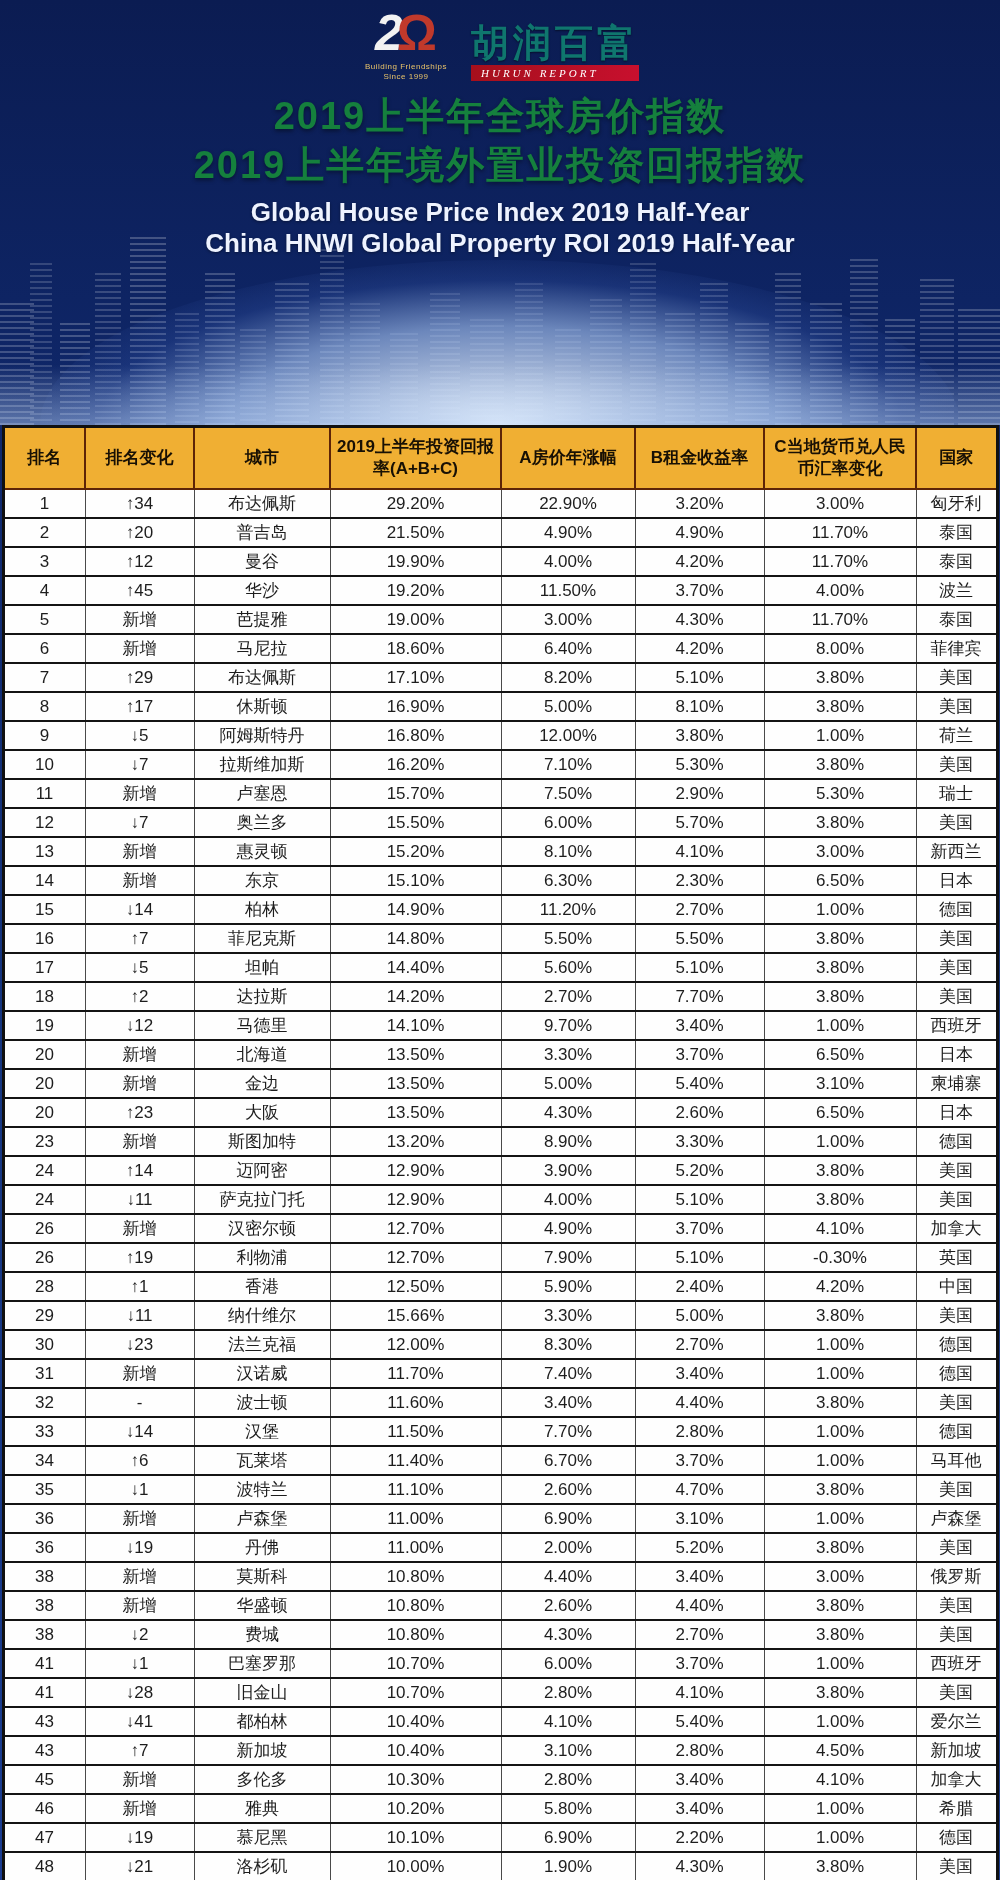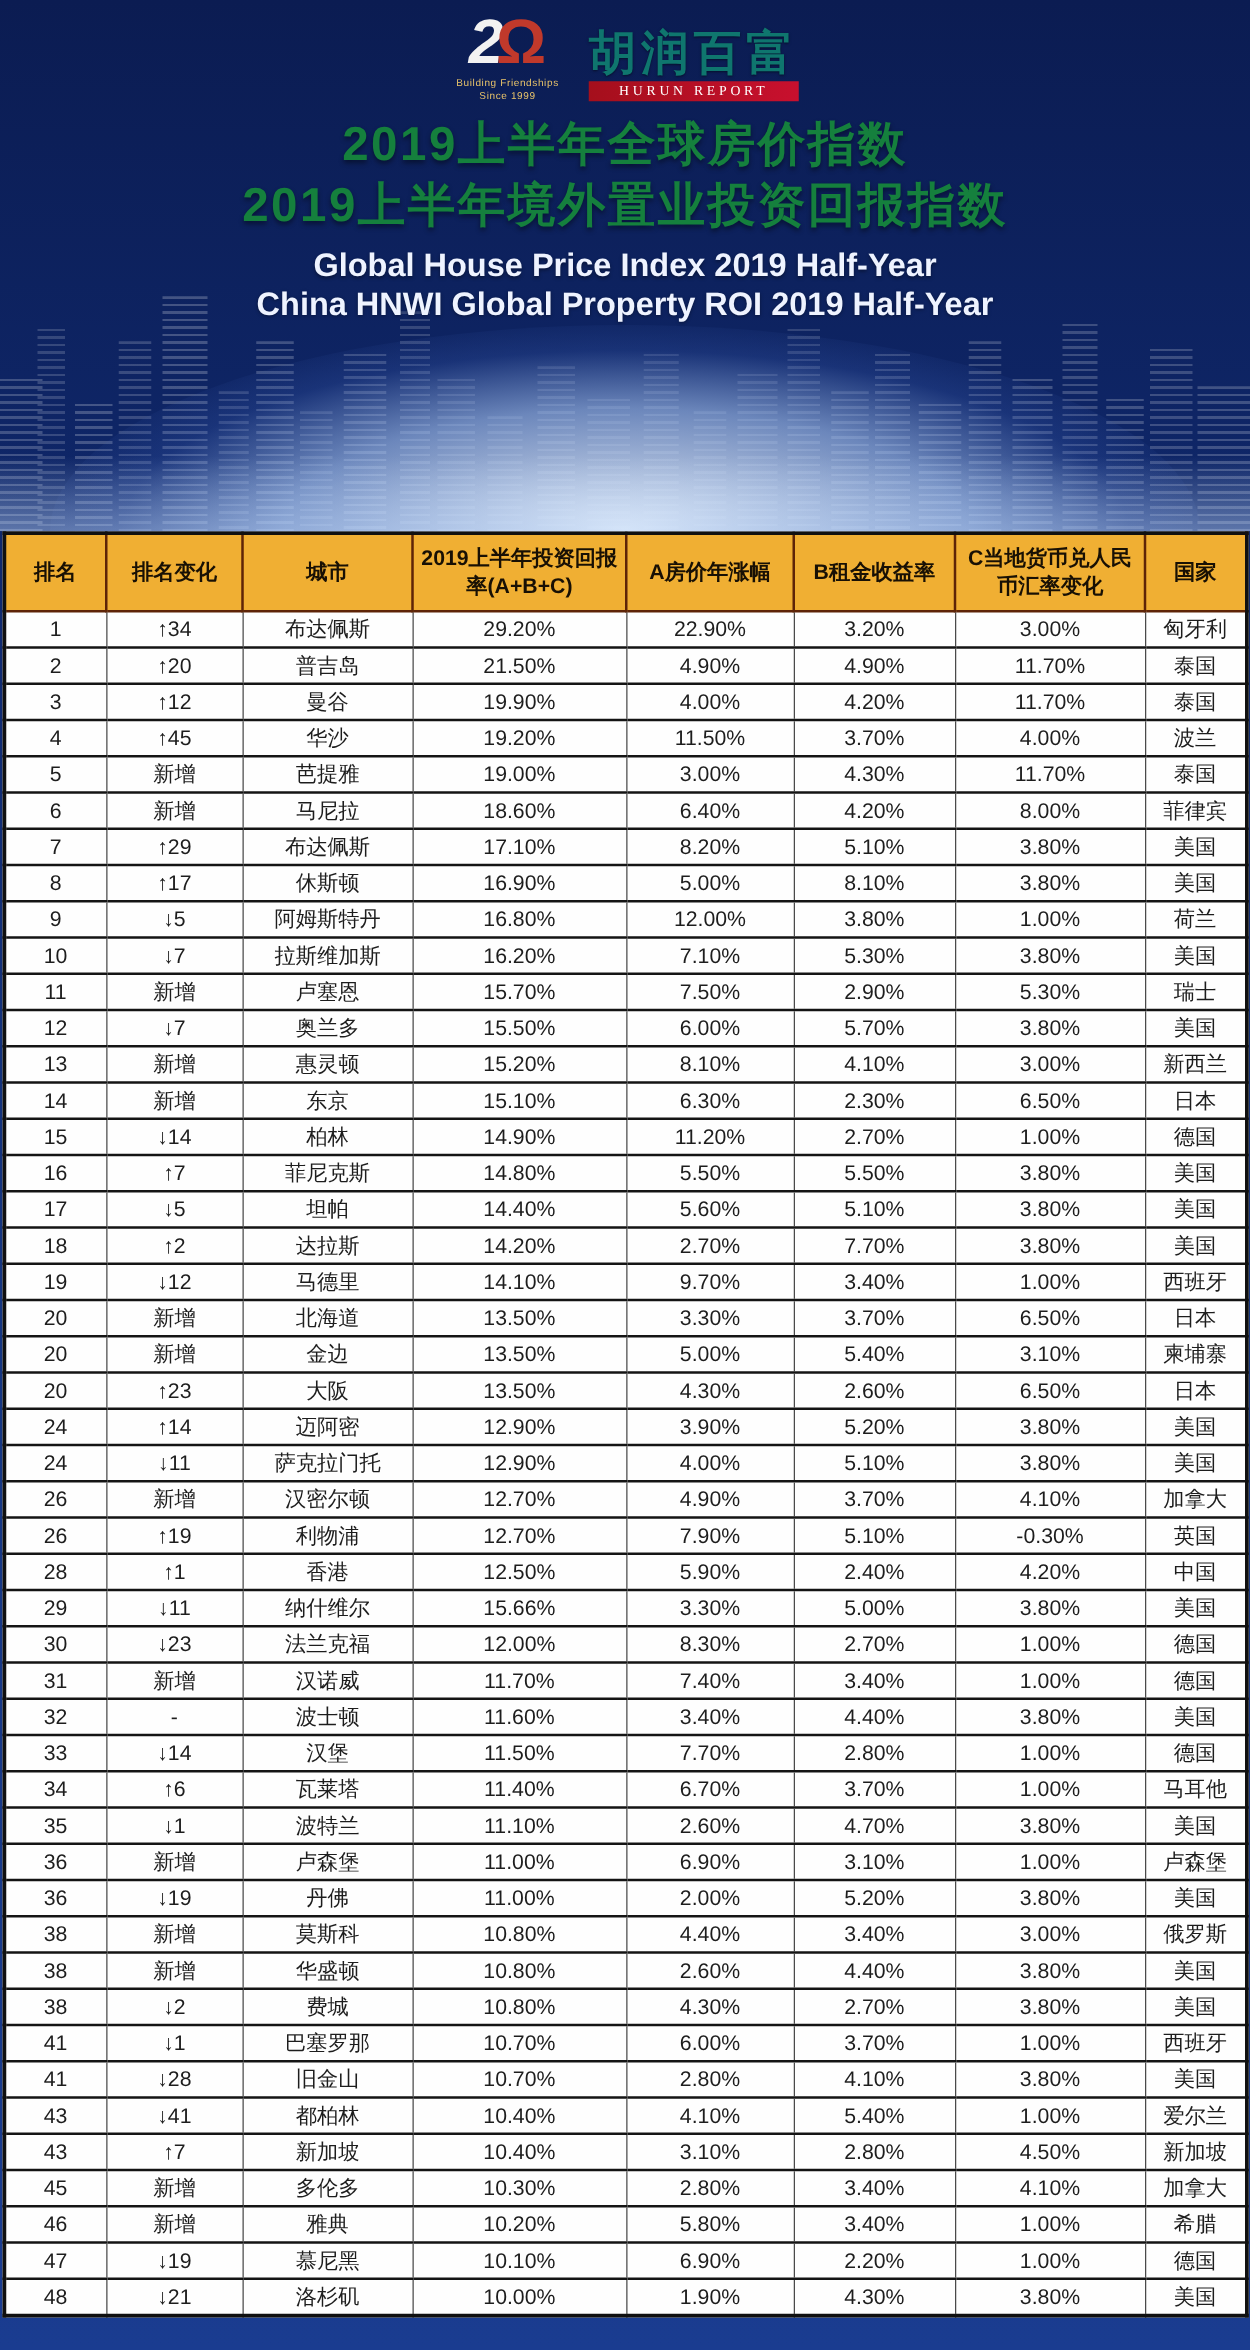--- a/index.html
+++ b/index.html
@@ -13,21 +13,21 @@
   
   .logo-row{position:absolute;top:0;left:0;right:0;display:flex;justify-content:center;align-items:flex-start;gap:20px;}
   .logo20{width:90px;text-align:center;margin-top:8px;}
   .logo20-mark{font-size:50px;font-weight:bold;line-height:1;white-space:nowrap;}
   .logo20-mark .n2{color:#f2f2f2;font-style:italic;}
   .logo20-mark .omega{color:#c0392b;margin-left:-6px;}
   .logo20-sub{color:#e8c36a;font-size:8px;line-height:1.3;margin-top:4px;letter-spacing:.5px;}
   .hurun{margin-top:24px;text-align:center;}
   .hurun-cn{font-size:38px;font-weight:bold;color:#0f766e;letter-spacing:4px;line-height:1;text-shadow:0 1px 2px rgba(0,0,0,.5);}
   .hurun-band{margin-top:3px;background:linear-gradient(90deg,#a50f1c,#c8102e);color:#fff;
-    font-family:"Liberation Serif",serif;font-size:11px;letter-spacing:3px;padding:2px 10px;text-align:center;}
+    font-family:"Liberation Serif",serif;font-size:11px;letter-spacing:3px;padding:2px 10px;text-align:left;font-style:italic;}
 
   
   .titles{position:absolute;top:92px;left:0;width:100%;text-align:center;z-index:3;}
   .t-cn{font-size:38px;font-weight:800;color:#15803d;letter-spacing:2px;line-height:1.28;text-shadow:0 2px 4px rgba(0,0,0,.45);}
   .t-en{font-size:26px;font-weight:700;color:#eef3ff;line-height:1.2;text-shadow:0 1px 3px rgba(0,0,0,.4);}
   .t-en.first{margin-top:8px;}
 
   
   .skyline{position:absolute;left:0;bottom:0;width:1000px;height:190px;overflow:hidden;}
   .skyline i{position:absolute;bottom:0;display:block;
@@ -375,20 +375,30 @@
         <td>20</td>
         <td>↑23</td>
         <td>大阪</td>
         <td>13.50%</td>
         <td>4.30%</td>
         <td>2.60%</td>
         <td>6.50%</td>
         <td>日本</td>
       </tr>
       <tr>
+        <td>23</td>
+        <td>新增</td>
+        <td>斯图加特</td>
+        <td>13.20%</td>
+        <td>8.90%</td>
+        <td>3.30%</td>
+        <td>1.00%</td>
+        <td>德国</td>
+      </tr>
+      <tr>
         <td>24</td>
         <td>↑14</td>
         <td>迈阿密</td>
         <td>12.90%</td>
         <td>3.90%</td>
         <td>5.20%</td>
         <td>3.80%</td>
         <td>美国</td>
       </tr>
       <tr>

